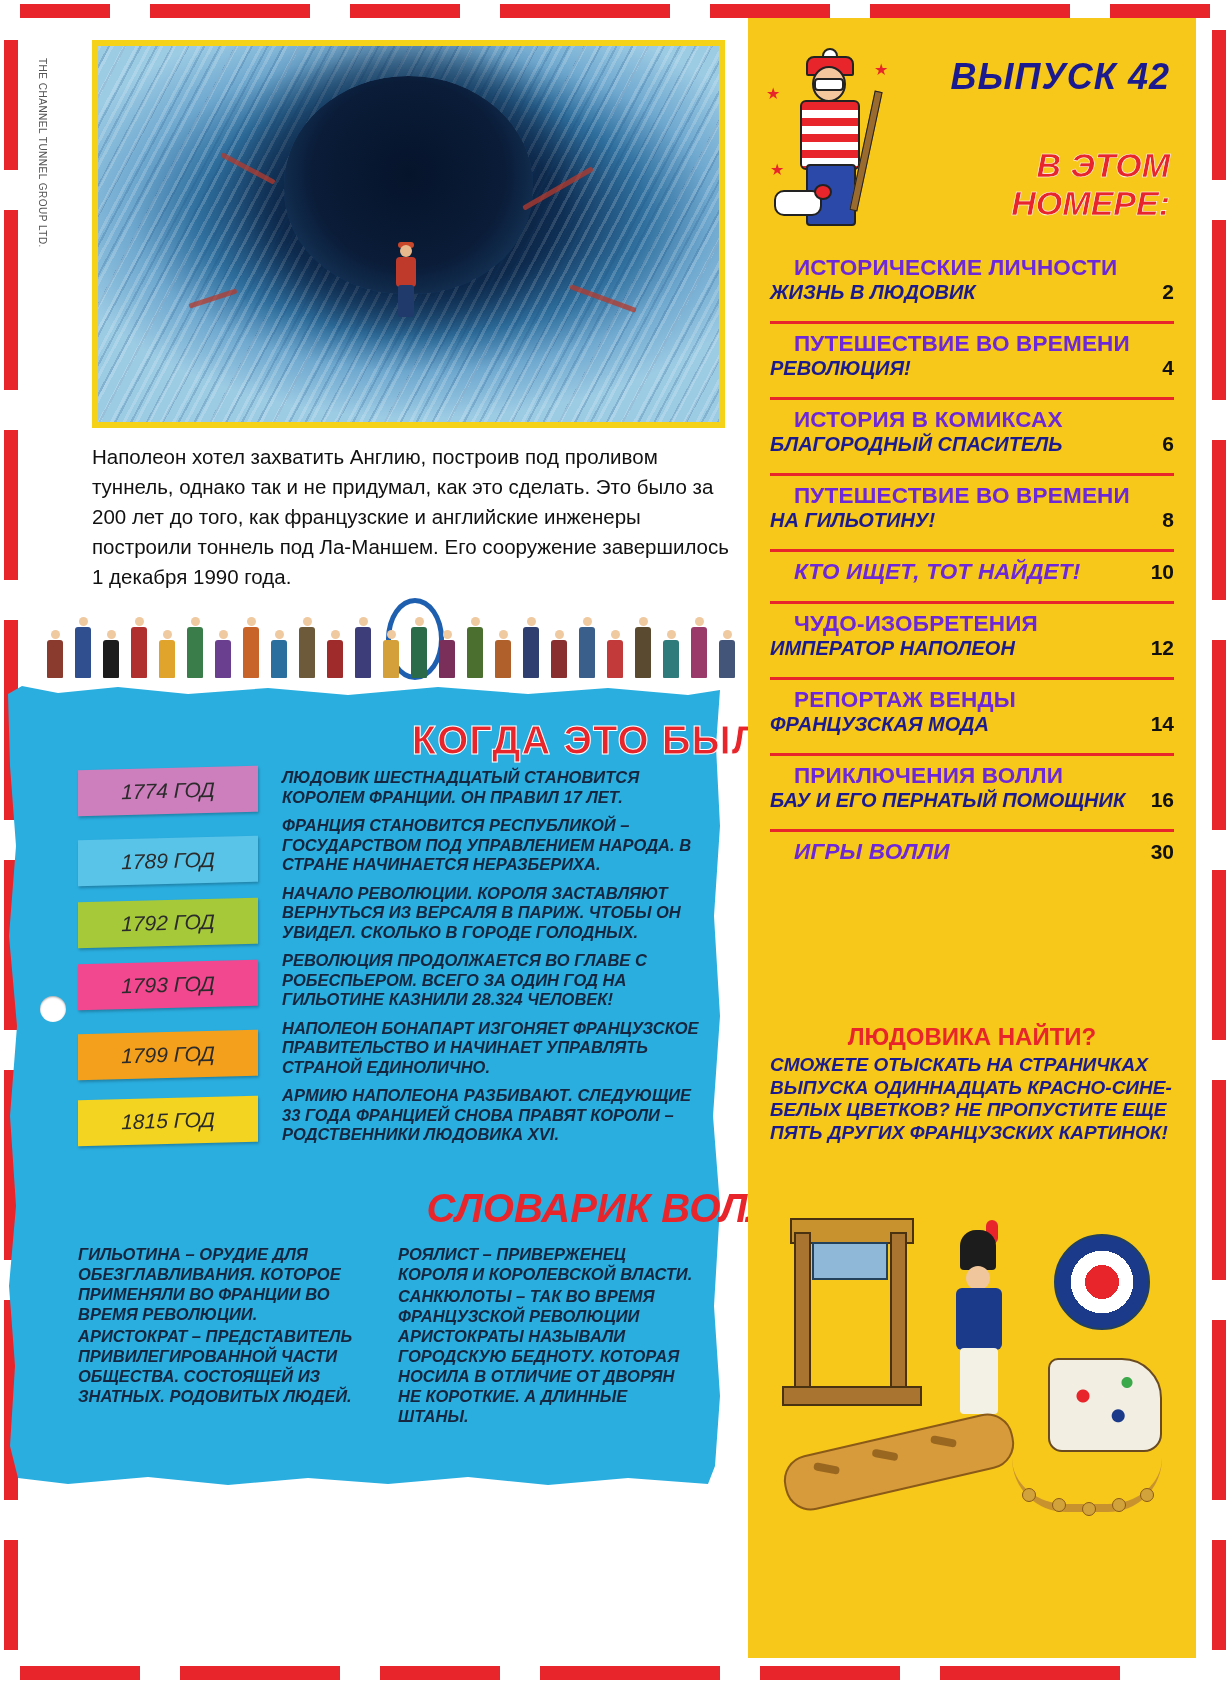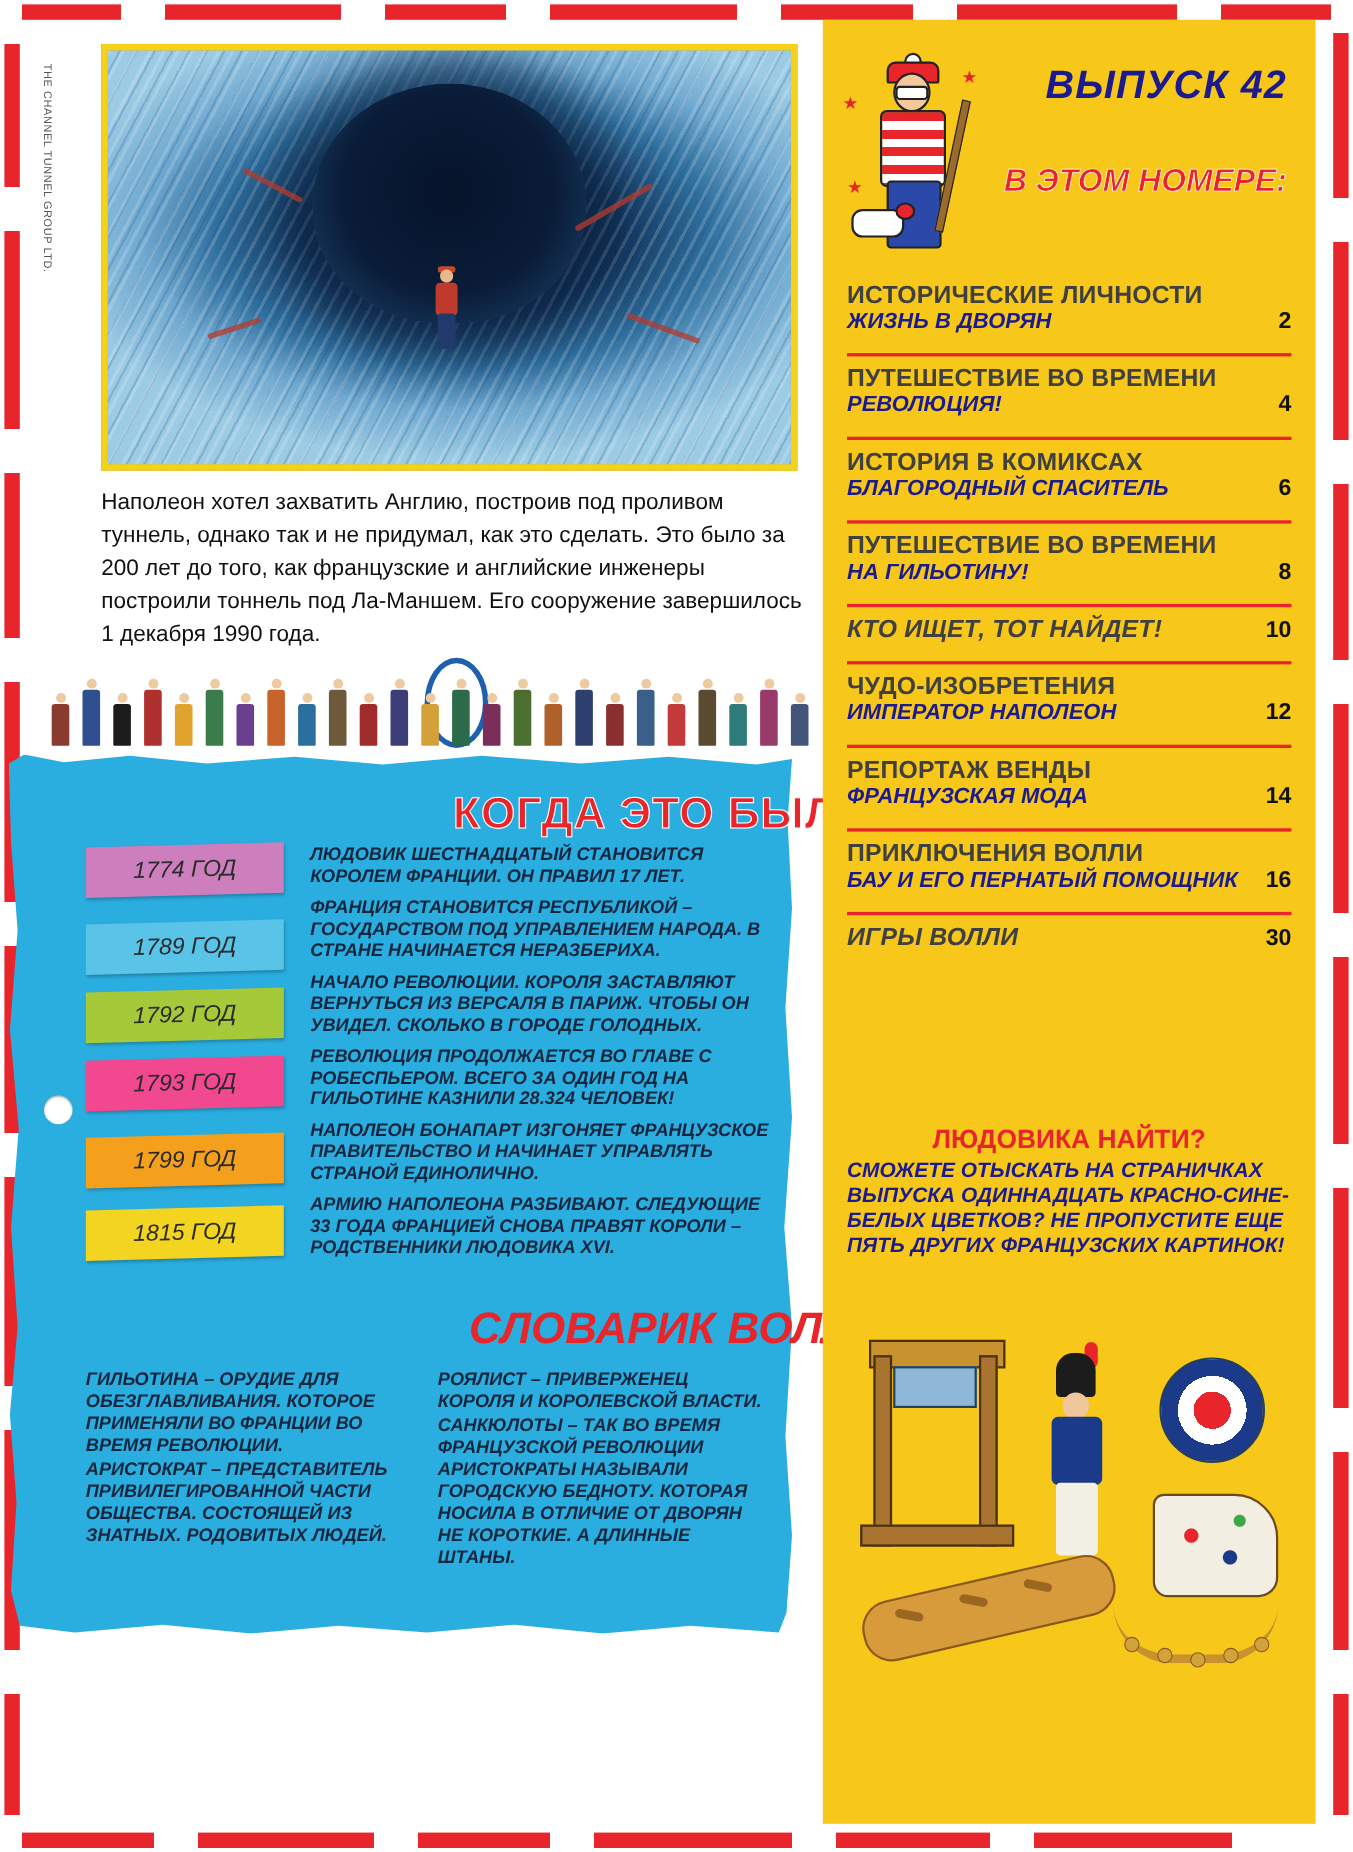--- a/index.html
+++ b/index.html
@@ -130,21 +130,21 @@
   #right-col{
     position:absolute;left:748px;top:18px;width:448px;height:1640px;
     background:#f7c71a;
   }
   #issue-no{
     position:absolute;right:26px;top:38px;
     font-size:36px;font-weight:bold;font-style:italic;color:#1b1b8f;letter-spacing:1px;
   }
   #in-this-issue{
     position:absolute;right:26px;top:128px;width:260px;text-align:right;
-    font-size:29px;font-weight:bold;font-style:italic;color:#e8252a;line-height:38px;
+    font-size:34px;font-weight:bold;font-style:italic;color:#e8252a;line-height:38px;
     -webkit-text-stroke:.6px #ffffff;
   }
   
   #wally{position:absolute;left:18px;top:30px;width:140px;height:190px;}
   .w-head{position:absolute;left:46px;top:18px;width:30px;height:32px;border-radius:50%;background:#f4c79c;border:2px solid #222;}
   .w-hat{position:absolute;left:40px;top:8px;width:44px;height:16px;border-radius:8px 8px 2px 2px;background:#e8252a;border:2px solid #222;}
   .w-hatball{position:absolute;left:56px;top:0px;width:12px;height:12px;border-radius:50%;background:#ffffff;border:2px solid #222;}
   .w-glasses{position:absolute;left:48px;top:30px;width:26px;height:9px;border:2px solid #222;border-radius:4px;background:#fff;}
   .w-body{position:absolute;left:34px;top:52px;width:56px;height:66px;border:2px solid #222;border-radius:6px;
     background:repeating-linear-gradient(180deg,#e8252a 0 8px,#ffffff 8px 16px);}
@@ -152,21 +152,21 @@
   .w-stick{position:absolute;left:96px;top:42px;width:6px;height:120px;background:#9a6b2f;border:1px solid #222;transform:rotate(12deg);}
   .w-dog{position:absolute;left:8px;top:132px;width:52px;height:40px;}
   .w-dogbody{position:absolute;left:0;top:10px;width:44px;height:22px;border-radius:10px;background:#fff;border:2px solid #222;}
   .w-dogtail{position:absolute;left:40px;top:4px;width:14px;height:12px;border-radius:50%;background:#e8252a;border:2px solid #222;}
   .star{position:absolute;color:#e8252a;font-size:16px;}
 
   
   #toc{position:absolute;left:22px;top:238px;width:404px;}
   .toc-block{margin-bottom:17px;position:relative;}
   .toc-head{
-    font-size:22.5px;font-weight:bold;color:#404040;line-height:24px;letter-spacing:.2px;
+    font-size:22.5px;font-weight:bold;color:#6d28d9;line-height:24px;letter-spacing:.2px;margin-left:24px;
   }
   .toc-line{
     display:flex;align-items:baseline;justify-content:space-between;
     font-size:20px;font-style:italic;font-weight:bold;color:#1b1b8f;line-height:23px;
   }
   .toc-line .t{flex:1;padding-right:10px;}
   .toc-line .pg{font-style:normal;font-weight:bold;color:#111;font-size:21px;width:30px;text-align:right;}
   .toc-sep{height:3px;background:#e8252a;margin:6px 0 8px 0;width:100%;}
   #find-title{
     position:absolute;left:22px;top:1005px;width:404px;text-align:center;
@@ -417,21 +417,21 @@
   </div>
 
   <div id="issue-no">ВЫПУСК 42</div>
   <div id="in-this-issue">В ЭТОМ НОМЕРЕ:</div>
 
   <div id="toc">
 
     <div class="toc-block">
       <div class="toc-head">ИСТОРИЧЕСКИЕ ЛИЧНОСТИ</div>
       <div class="toc-line">
-        <span class="t">ЖИЗНЬ В ДВОРЯН</span>
+        <span class="t">ЖИЗНЬ В ЛЮДОВИК</span>
         <span class="pg">2</span>
       </div>
     </div>
     <div class="toc-sep"></div>
 
     <div class="toc-block">
       <div class="toc-head">ПУТЕШЕСТВИЕ ВО ВРЕМЕНИ</div>
       <div class="toc-line">
         <span class="t">РЕВОЛЮЦИЯ!</span>
         <span class="pg">4</span>

